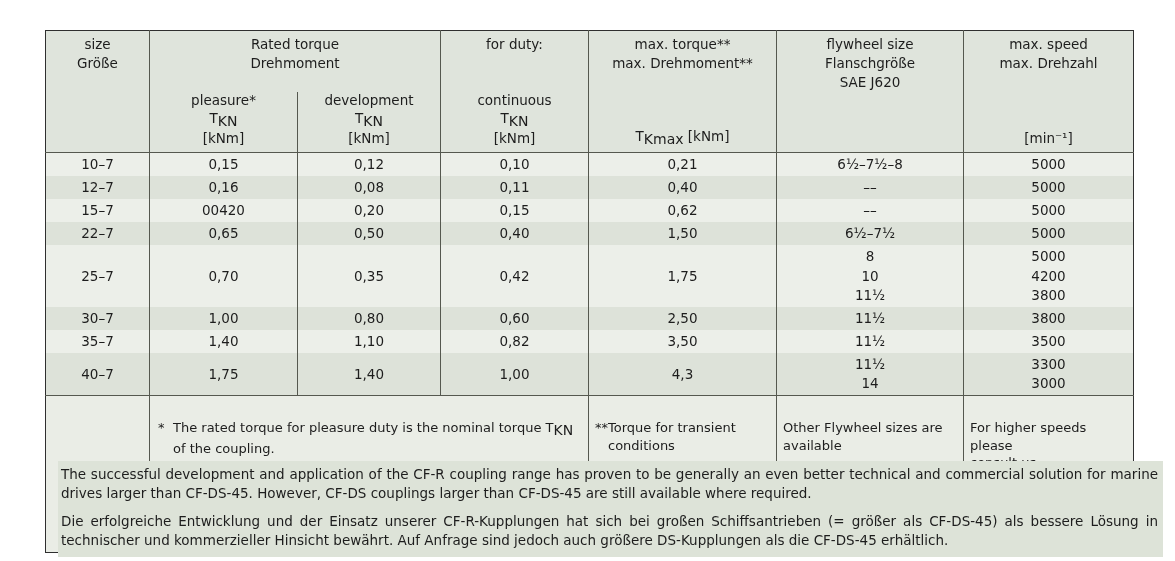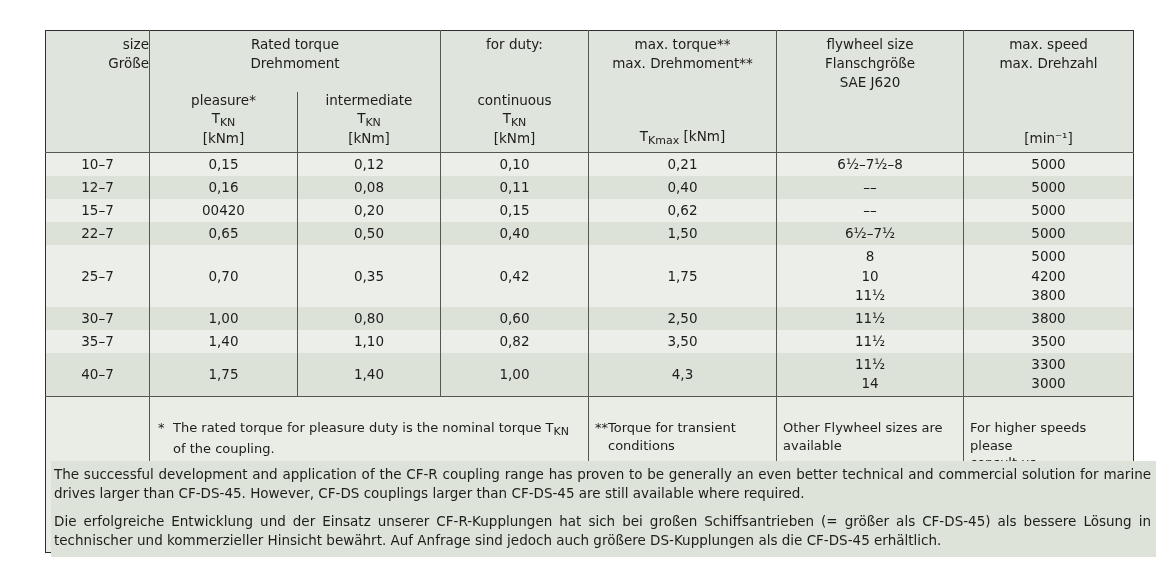--- a/index.html
+++ b/index.html
@@ -21,42 +21,42 @@
   }
   .spec th,.spec td{
     font-weight:normal; white-space:pre-line; line-height:1.42;
     border-right:1px solid var(--border-mid);
   }
   .spec .lastcol{border-right:none;}
   
   .spec thead th{background:var(--header-bg); text-align:center;}
   .spec tr.hrow1 th{vertical-align:top; padding-top:4px; height:48px;}
   .spec tr.hrow2 th{vertical-align:bottom; padding-bottom:4px; height:58px; line-height:1.3;}
-  .spec th.size-head{vertical-align:top; padding-top:4px;text-align:right;}
-  sub.u{font-size:11px; vertical-align:-3px;}
+  .spec th.size-head{vertical-align:top; padding-top:4px;}
+  sub.u{font-size:14px; vertical-align:-3px;}
   
   .spec tbody tr.first-data > *{border-top:1px solid var(--border-mid);margin-left:16px;}
   .spec tbody td{text-align:center; vertical-align:middle; padding:2px 4px;}
   .spec tr.light td{background:var(--row-light);}
   .spec tr.dark td{background:var(--row-dark);}
   
   .spec tr.fnrow td{
     background:var(--footnote-bg); border-top:1px solid var(--border-mid);
     text-align:left; vertical-align:top; padding:5px 6px 6px 6px; font-size:13px; line-height:1.35;
   }
   .fn{display:flex; margin-bottom:12px;}
   .fn:last-child{margin-bottom:0;}
   .fn-marker{flex:none;}
   .fn-marker.star{width:17px; padding-left:2px;}
   .fn-body{white-space:pre-line;}
   .fn-plain{white-space:pre-line; margin-bottom:4px;}
   .fn-plain:last-child{margin-bottom:0;}
   
   .notes{
-    position:absolute; left:51px; top:461px; width:1105px;
+    position:absolute; left:58px; top:461px; width:1105px;
     background:var(--note-bg); padding:4px 5px 7px 3px;
     font-size:13.5px; line-height:1.4;
   }
   .notes p{text-align:justify; white-space:pre-line; margin-bottom:9px;}
   .notes p:last-child{margin-bottom:0;}
 </style>
 </head>
 <body>
 
 <div class="page">
@@ -83,21 +83,21 @@
         <th>flywheel size
 Flanschgröße
 SAE J620</th>
         <th class="lastcol">max. speed
 max. Drehzahl</th>
       </tr>
       <tr class="hrow2">
         <th><span>pleasure*</span>
 <span><span>T</span><sub class="u">KN</sub></span>
 <span>[kNm]</span></th>
-        <th><span>intermediate</span>
+        <th><span>development</span>
 <span><span>T</span><sub class="u">KN</sub></span>
 <span>[kNm]</span></th>
         <th><span>continuous</span>
 <span><span>T</span><sub class="u">KN</sub></span>
 <span>[kNm]</span></th>
         <th><span><span>T</span><sub class="u">Kmax</sub></span><span> [kNm]</span></th>
         <th></th>
         <th class="lastcol">[min⁻¹]</th>
       </tr>
     </thead>

